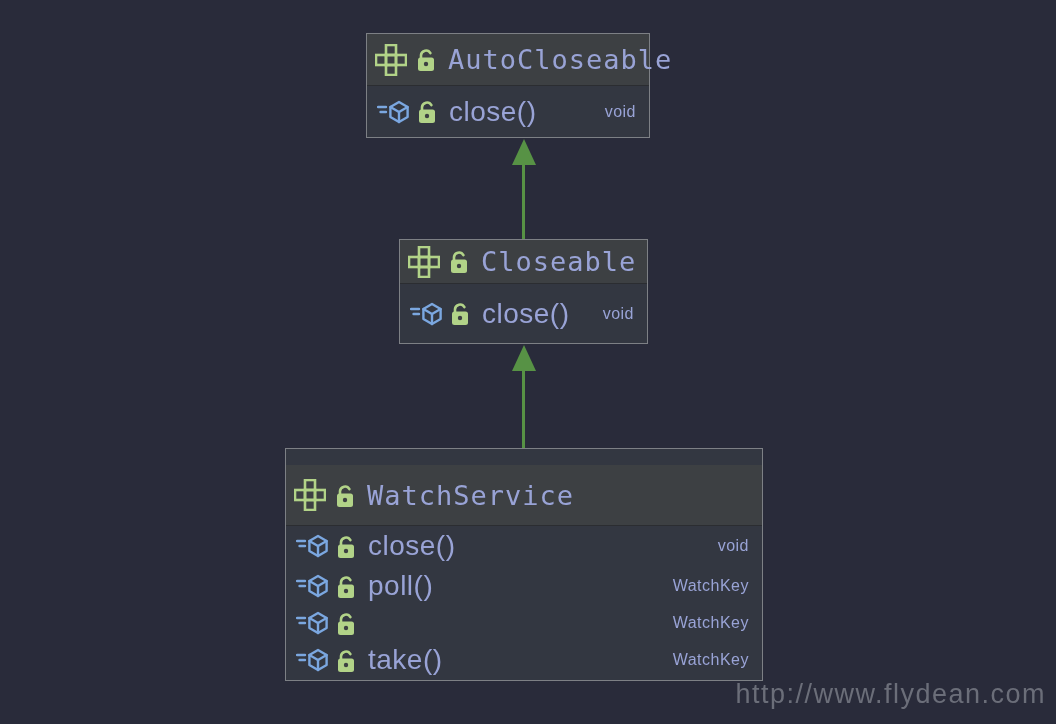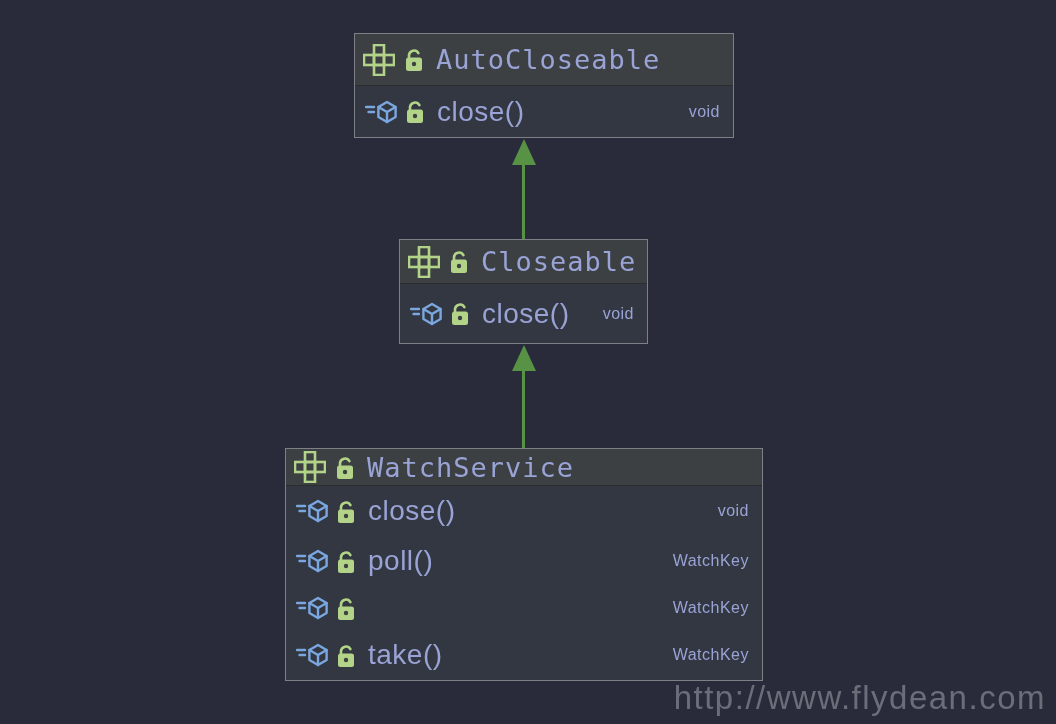--- a/index.html
+++ b/index.html
@@ -49,46 +49,46 @@
     font-size:16px;letter-spacing:.5px;
     color:#99a3d6;white-space:pre;
     padding-left:14px;
   }
   .icon{flex:0 0 auto;display:block;}
   .icon.iface{margin-right:9px;}
   .icon.lock{margin-right:12px;}
   .icon.method{margin-right:7px;}
 
   
-  #node-autocloseable{left:354px;top:33px;width:380px;height:105px;}
+  #node-autocloseable{left:366px;top:33px;width:284px;height:105px;}
   #node-autocloseable .node-header{height:52px;}
   #node-closeable{left:399px;top:239px;width:249px;height:105px;}
   #node-closeable .node-header{height:44px;}
   #node-watchservice{left:285px;top:448px;width:478px;height:233px;}
-  #node-watchservice .node-header{height:37px;}
+  #node-watchservice .node-header{height:61px;margin-top:16px;}
 
   
   .arrow-line{
     position:absolute;width:3px;background:#579245;z-index:1;
   }
   .arrow-head{
     position:absolute;width:0;height:0;z-index:1;
     border-left:12px solid transparent;
     border-right:12px solid transparent;
     border-bottom:26px solid #579245;
   }
   #arrow1-head{left:512px;top:139px;}
   #arrow1-line{left:522px;top:163px;height:76px;}
   #arrow2-head{left:512px;top:345px;}
   #arrow2-line{left:522px;top:369px;height:79px;}
 
   
   .watermark{
     position:absolute;right:10px;top:679px;z-index:1;
-    font-size:33px;letter-spacing:1.5px;
+    font-size:27px;letter-spacing:1.5px;
     color:#6b6e79;
     white-space:nowrap;
   }
 </style>
 </head>
 <body>
 
 <svg width="0" height="0" style="position:absolute">
   <defs>
     <g id="svg-iface">

